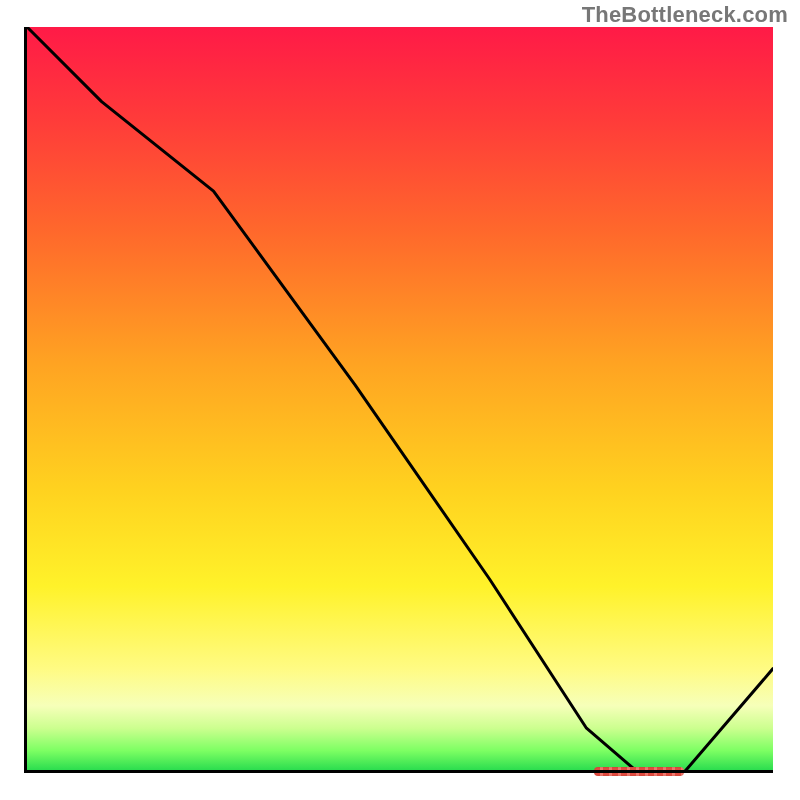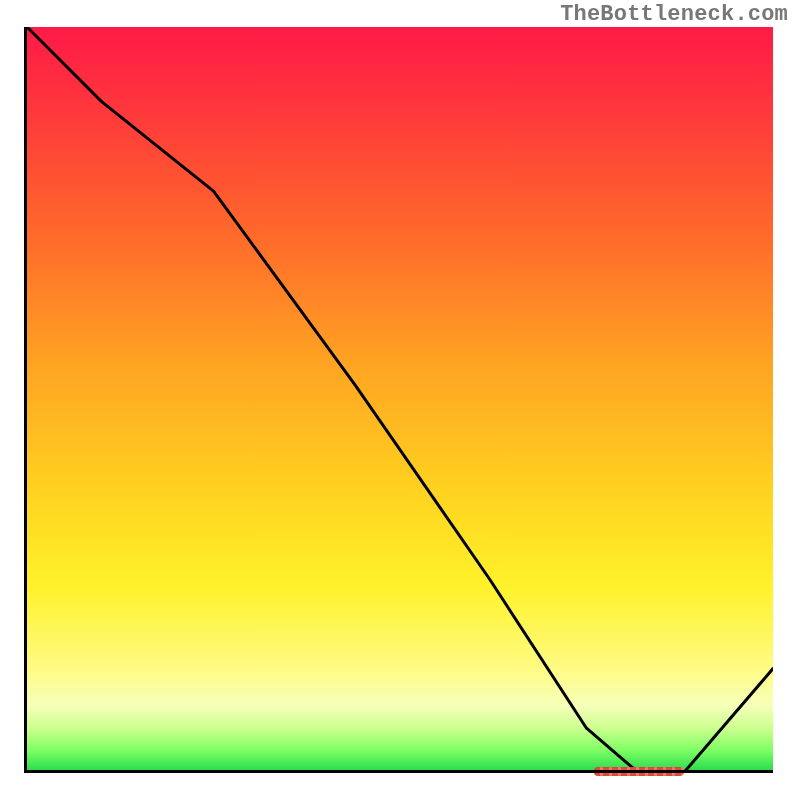--- a/index.html
+++ b/index.html
@@ -7,21 +7,20 @@
   padding: 0;
   width: 800px;
   height: 800px;
   background: #ffffff;
   font-family: Arial, Helvetica, sans-serif;
 }
 .stage {
   position: relative;
   width: 800px;
   height: 800px;
-  font-family: Liberation Mono, monospace;
 }
 .watermark {
   position: absolute;
   top: 2px;
   right: 12px;
   font-size: 22px;
   font-weight: 600;
   color: #777;
   letter-spacing: 0.2px;
 }

